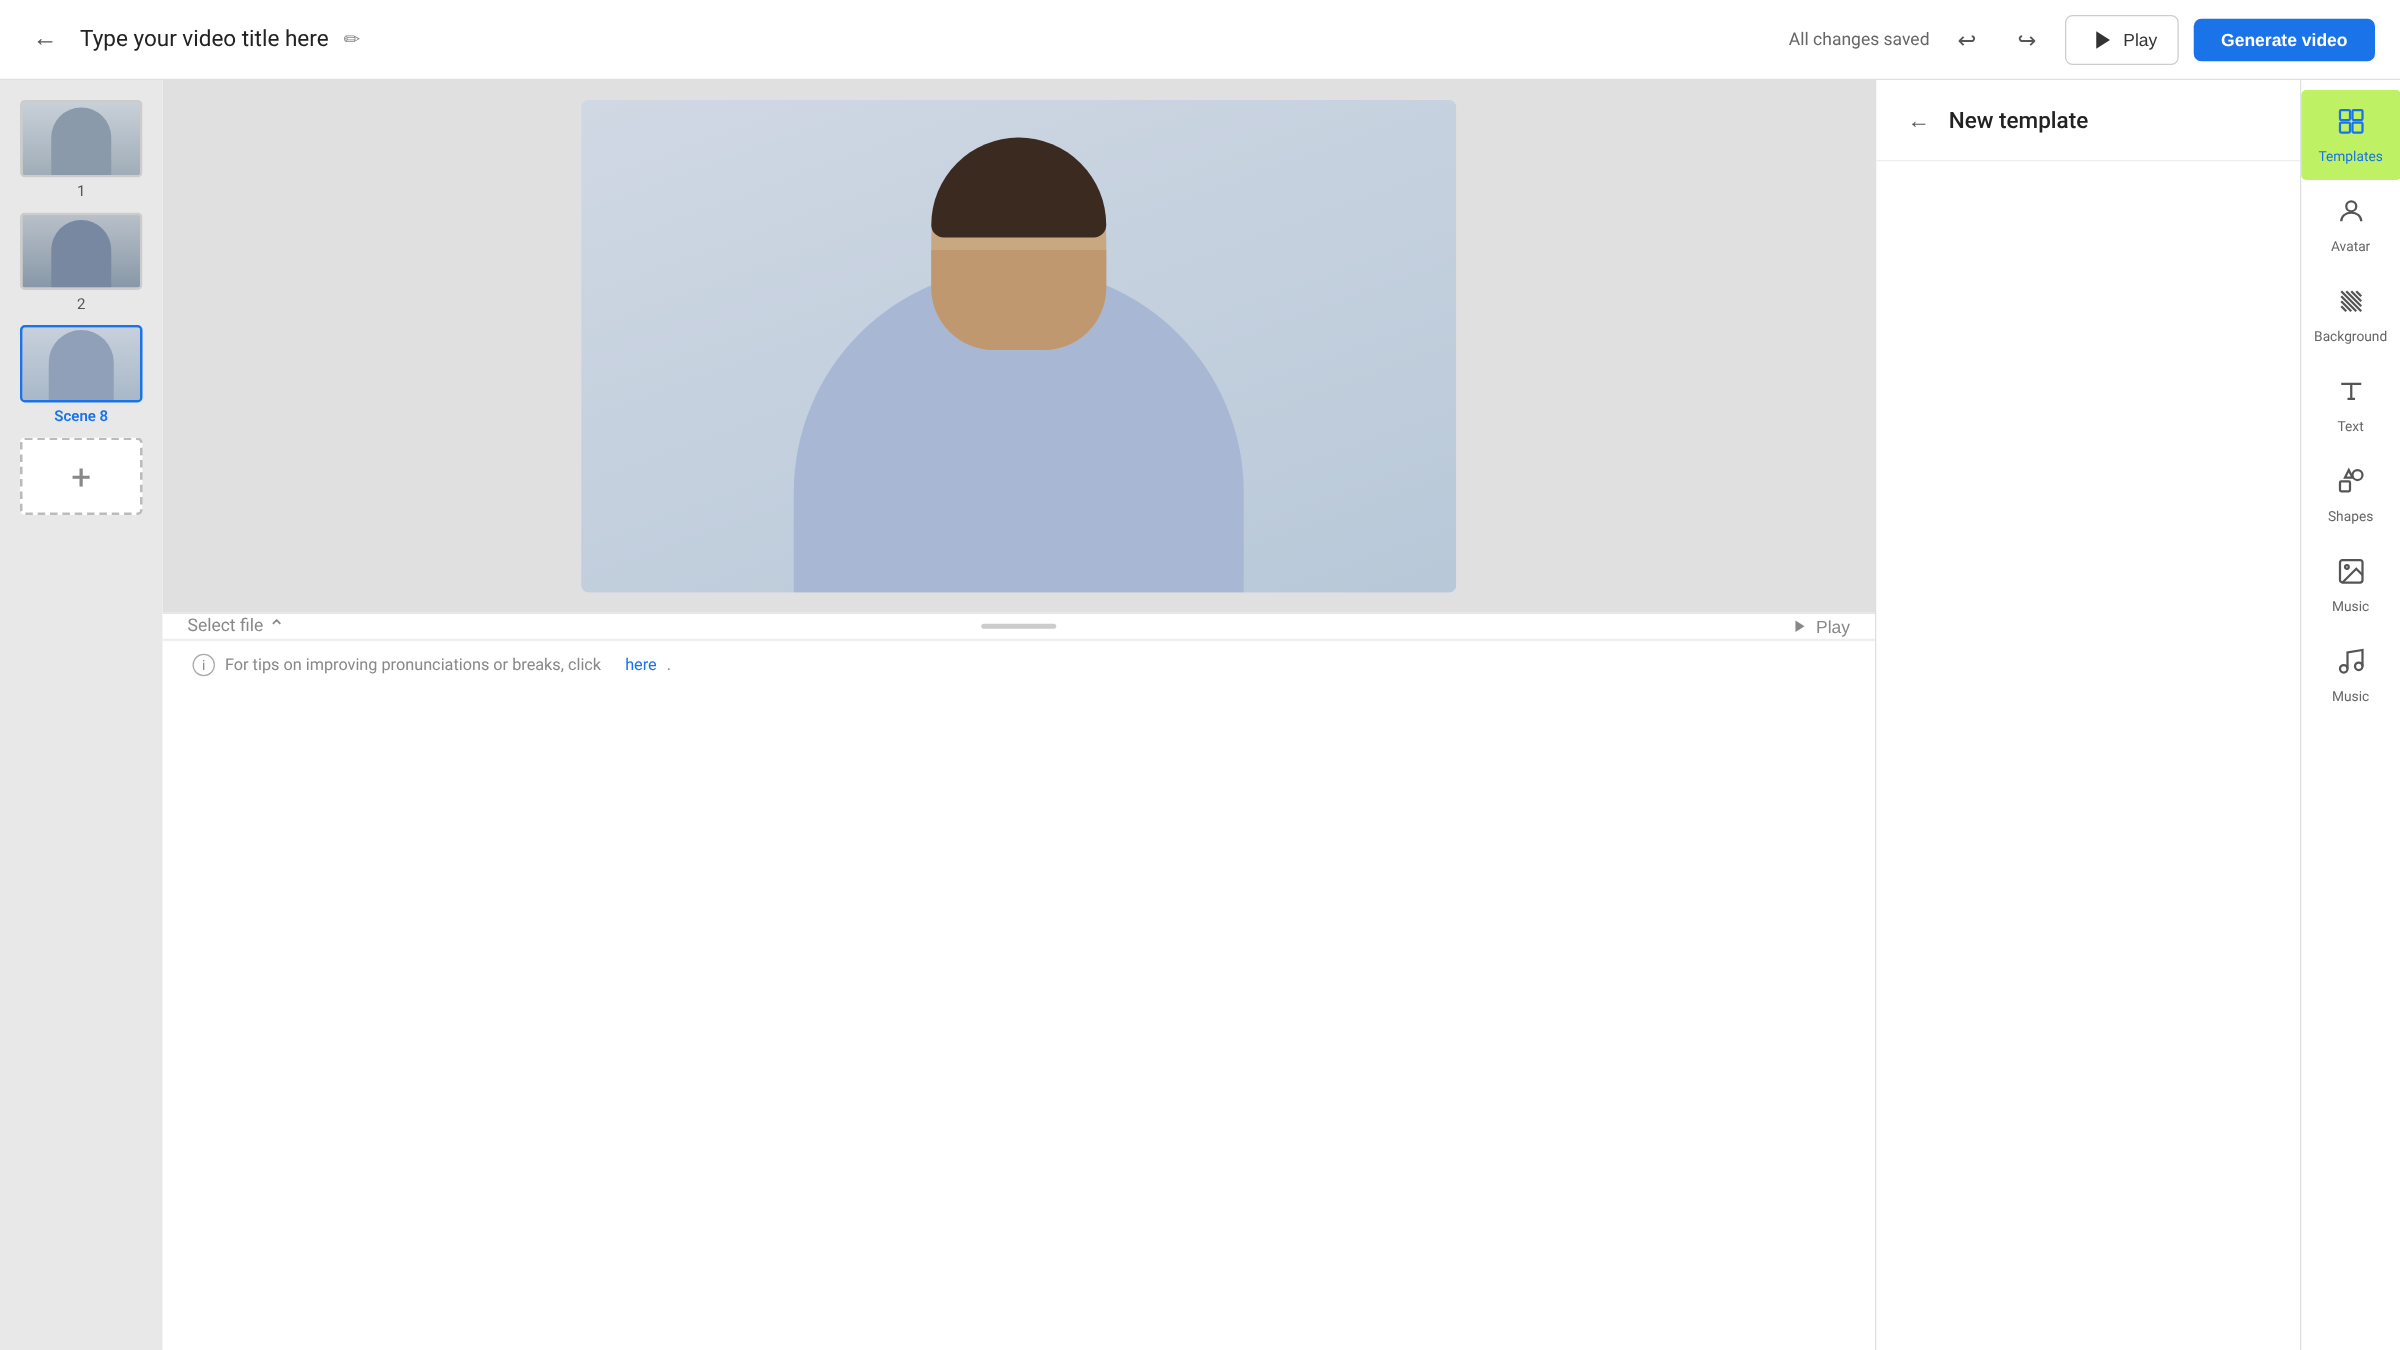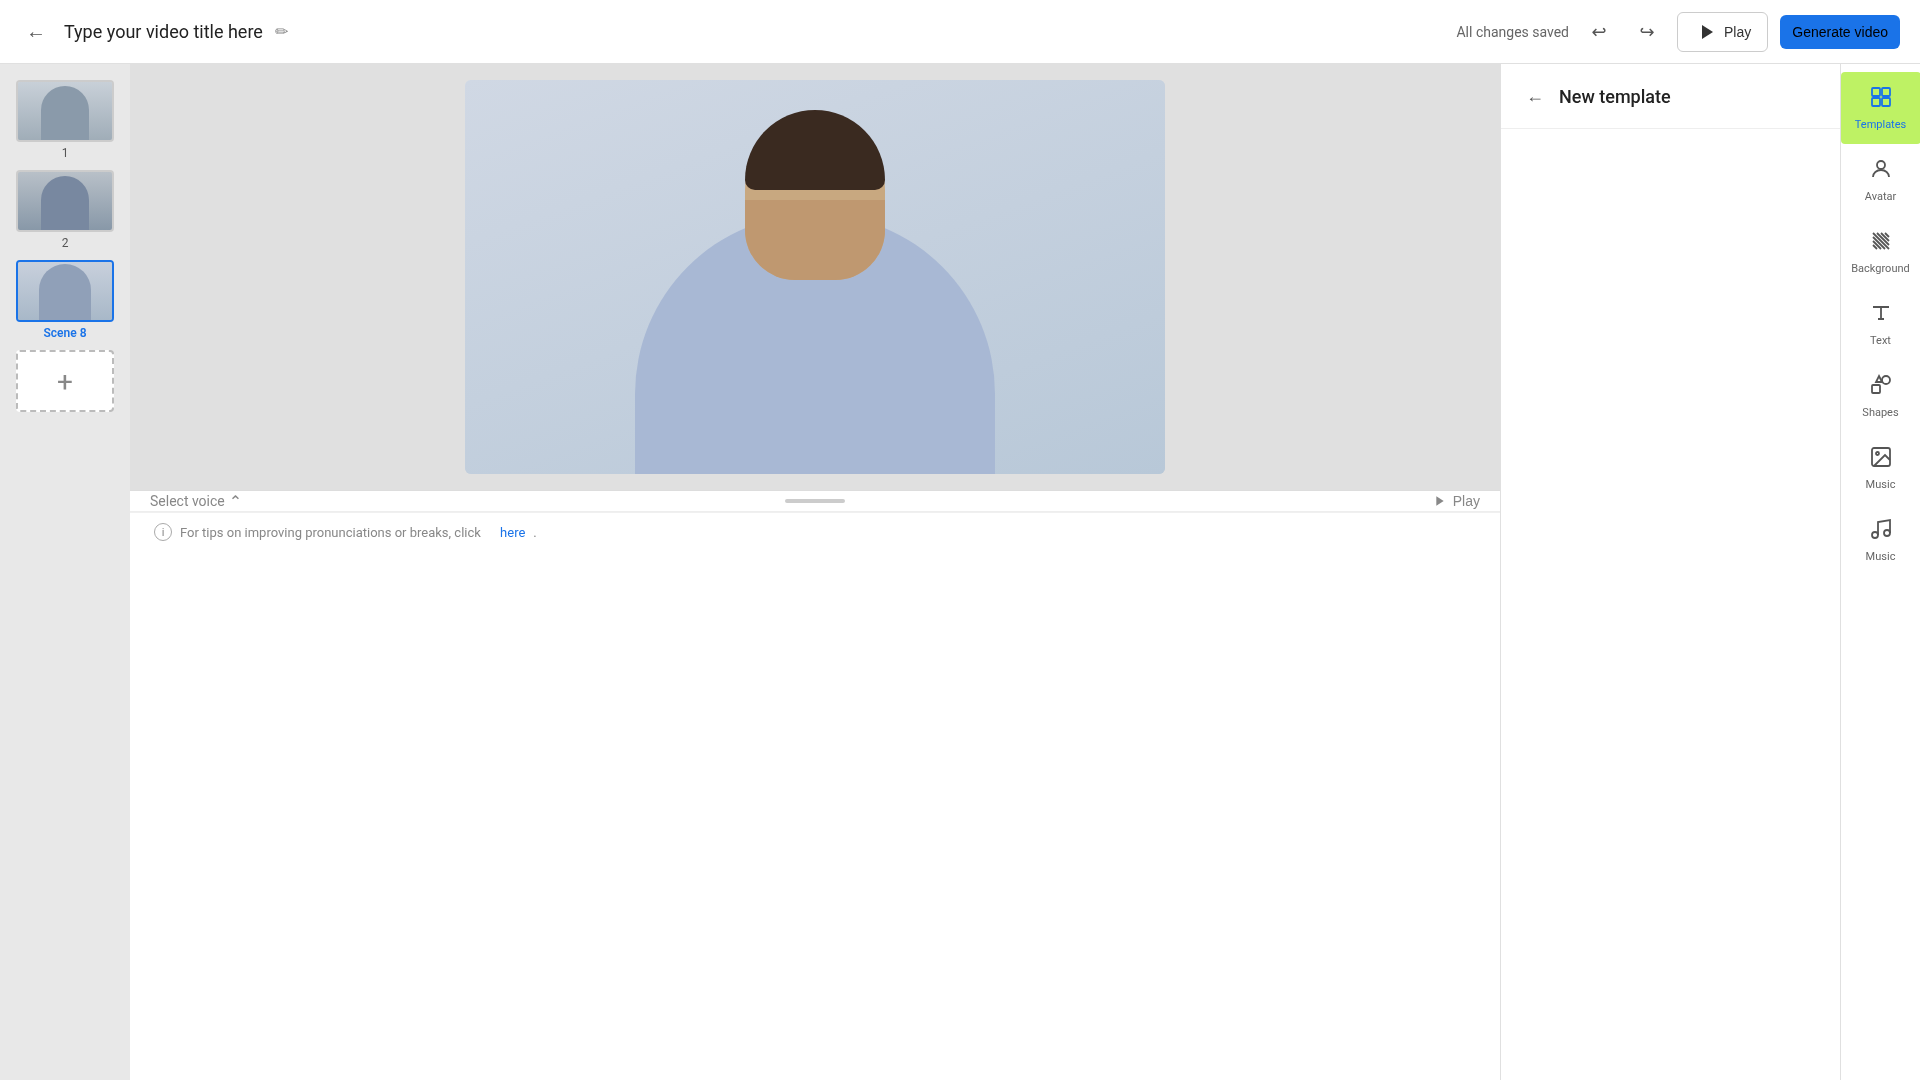--- a/index.html
+++ b/index.html
@@ -55,26 +55,26 @@
       background: #fff;
       border-radius: 6px;
       padding: 7px 16px;
       font-size: 14px;
       color: #333;
       cursor: pointer;
       font-weight: 500;
     }
     .topbar-generate-btn {
       background: #1a73e8;
-      color: #000000;
+      color: #ffffff;
       border: none;
       border-radius: 6px;
-      padding: 9px 12px;
+      padding: 9px 22px;
       font-size: 14px;
-      font-weight: 400;
+      font-weight: 700;
       cursor: pointer;
     }
 
     
     .main-layout {
       display: flex;
       flex: 1;
       overflow: hidden;
     }
 
@@ -427,21 +427,21 @@
 
             <div style="position:absolute;top:120px;left:50%;transform:translateX(-50%);width:140px;height:80px;background:#bf9870;border-radius:0 0 50px 50px;z-index:2;"></div>
           </div>
         </div>
       </div>
     </div>
 
     <div class="script-panel">
       <div class="script-panel-top-bar">
         <div class="voice-selector">
-          <span>Select voice</span>
+          <span>Select file</span>
           <span class="voice-chevron">⌃</span>
         </div>
         <div class="script-handle"></div>
         <button class="script-play-btn">
           <svg width="16" height="16" viewBox="0 0 24 24" fill="currentColor">
               <path d="M8 5v14l11-7z"></path>
             </svg>
           <span>Play</span>
         </button>
       </div>

